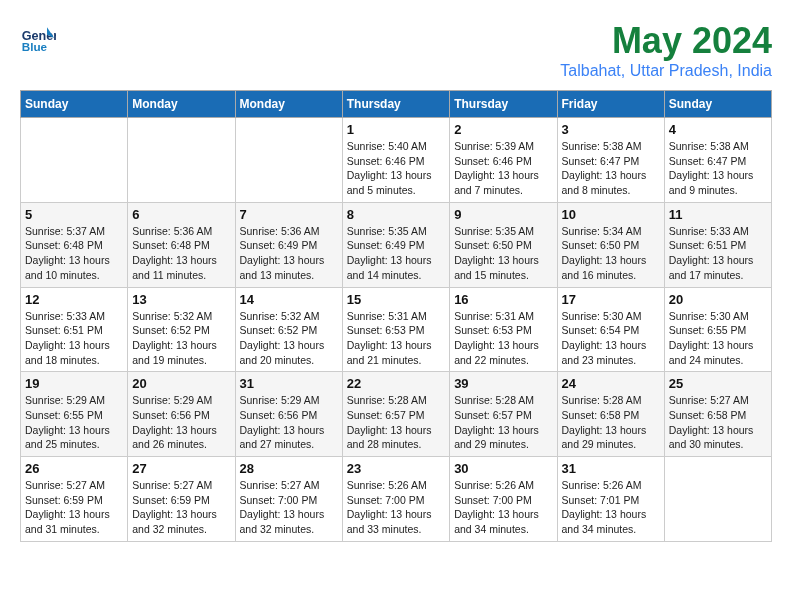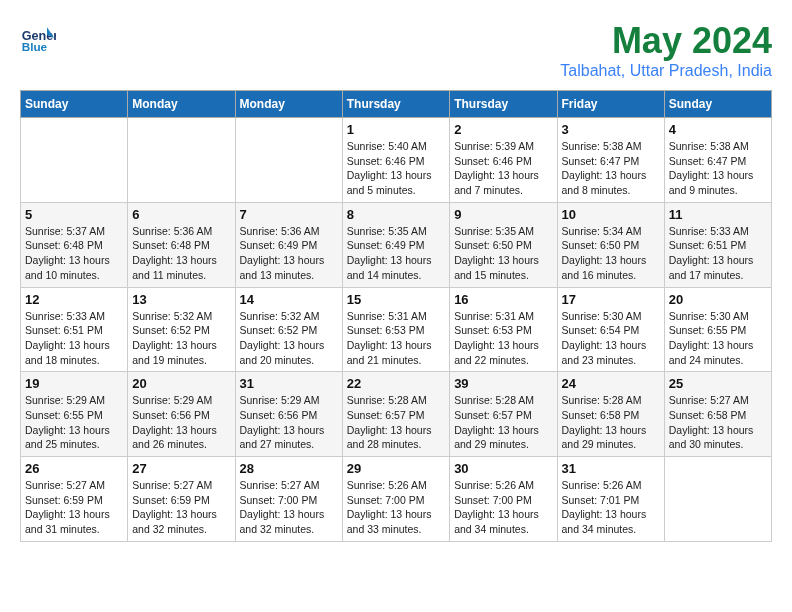--- a/index.html
+++ b/index.html
@@ -168,21 +168,21 @@
         <td><span class="day-number">25</span>
         <span class="day-info">Sunrise: 5:27 AM<br>Sunset: 6:58 PM<br>Daylight: 13 hours and 30 minutes.</span></td>
       </tr>
       <tr>
         <td><span class="day-number">26</span>
         <span class="day-info">Sunrise: 5:27 AM<br>Sunset: 6:59 PM<br>Daylight: 13 hours and 31 minutes.</span></td>
         <td><span class="day-number">27</span>
         <span class="day-info">Sunrise: 5:27 AM<br>Sunset: 6:59 PM<br>Daylight: 13 hours and 32 minutes.</span></td>
         <td><span class="day-number">28</span>
         <span class="day-info">Sunrise: 5:27 AM<br>Sunset: 7:00 PM<br>Daylight: 13 hours and 32 minutes.</span></td>
-        <td><span class="day-number">29</span>
+        <td><span class="day-number">23</span>
         <span class="day-info">Sunrise: 5:26 AM<br>Sunset: 7:00 PM<br>Daylight: 13 hours and 33 minutes.</span></td>
         <td><span class="day-number">30</span>
         <span class="day-info">Sunrise: 5:26 AM<br>Sunset: 7:00 PM<br>Daylight: 13 hours and 34 minutes.</span></td>
         <td><span class="day-number">31</span>
         <span class="day-info">Sunrise: 5:26 AM<br>Sunset: 7:01 PM<br>Daylight: 13 hours and 34 minutes.</span></td>
         <td class="empty-cell"></td>
       </tr>
     </tbody>
 </table>
 

